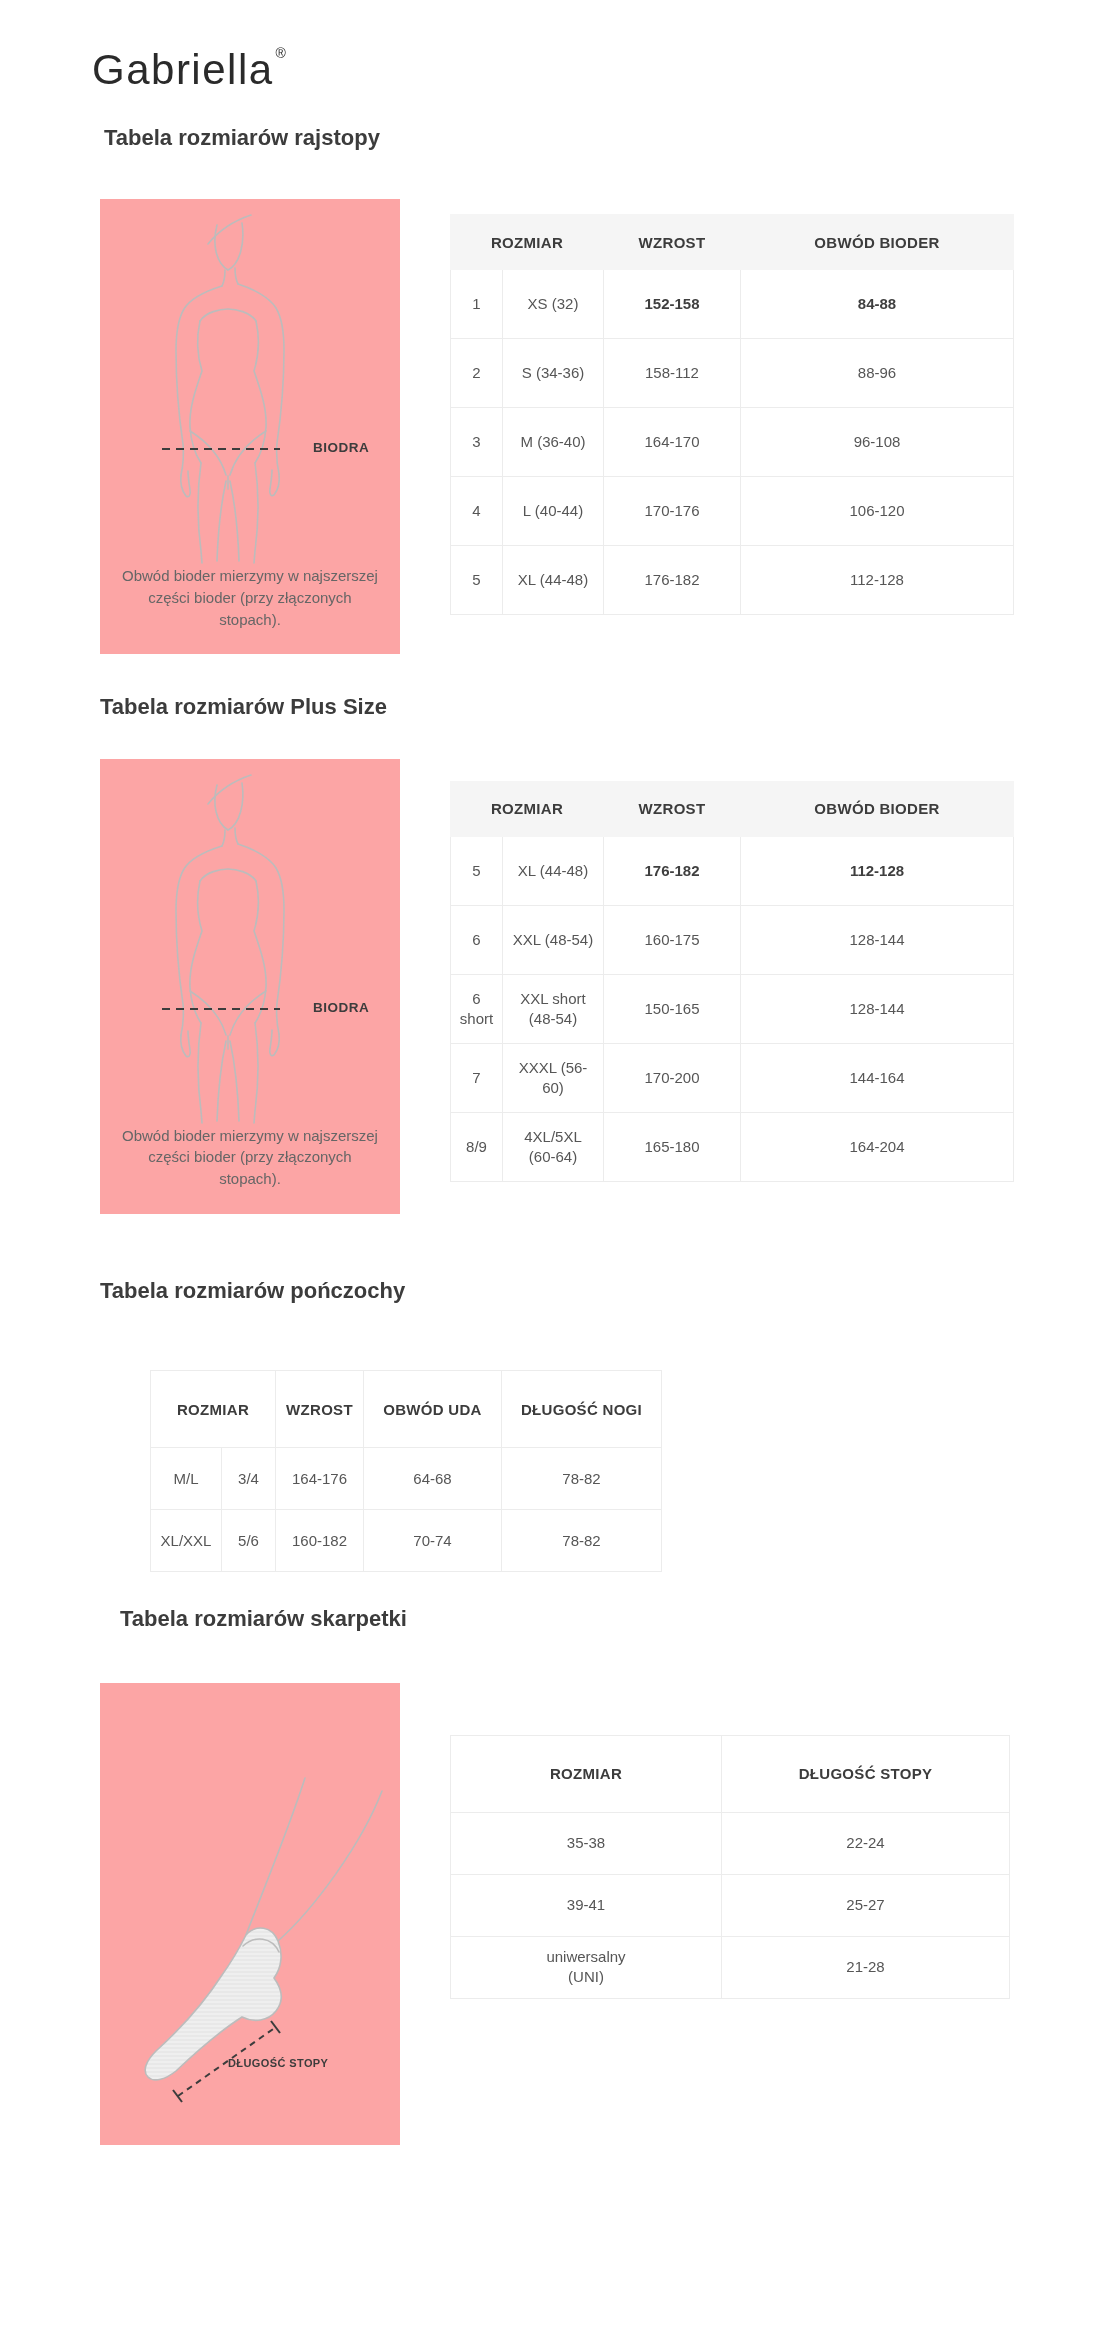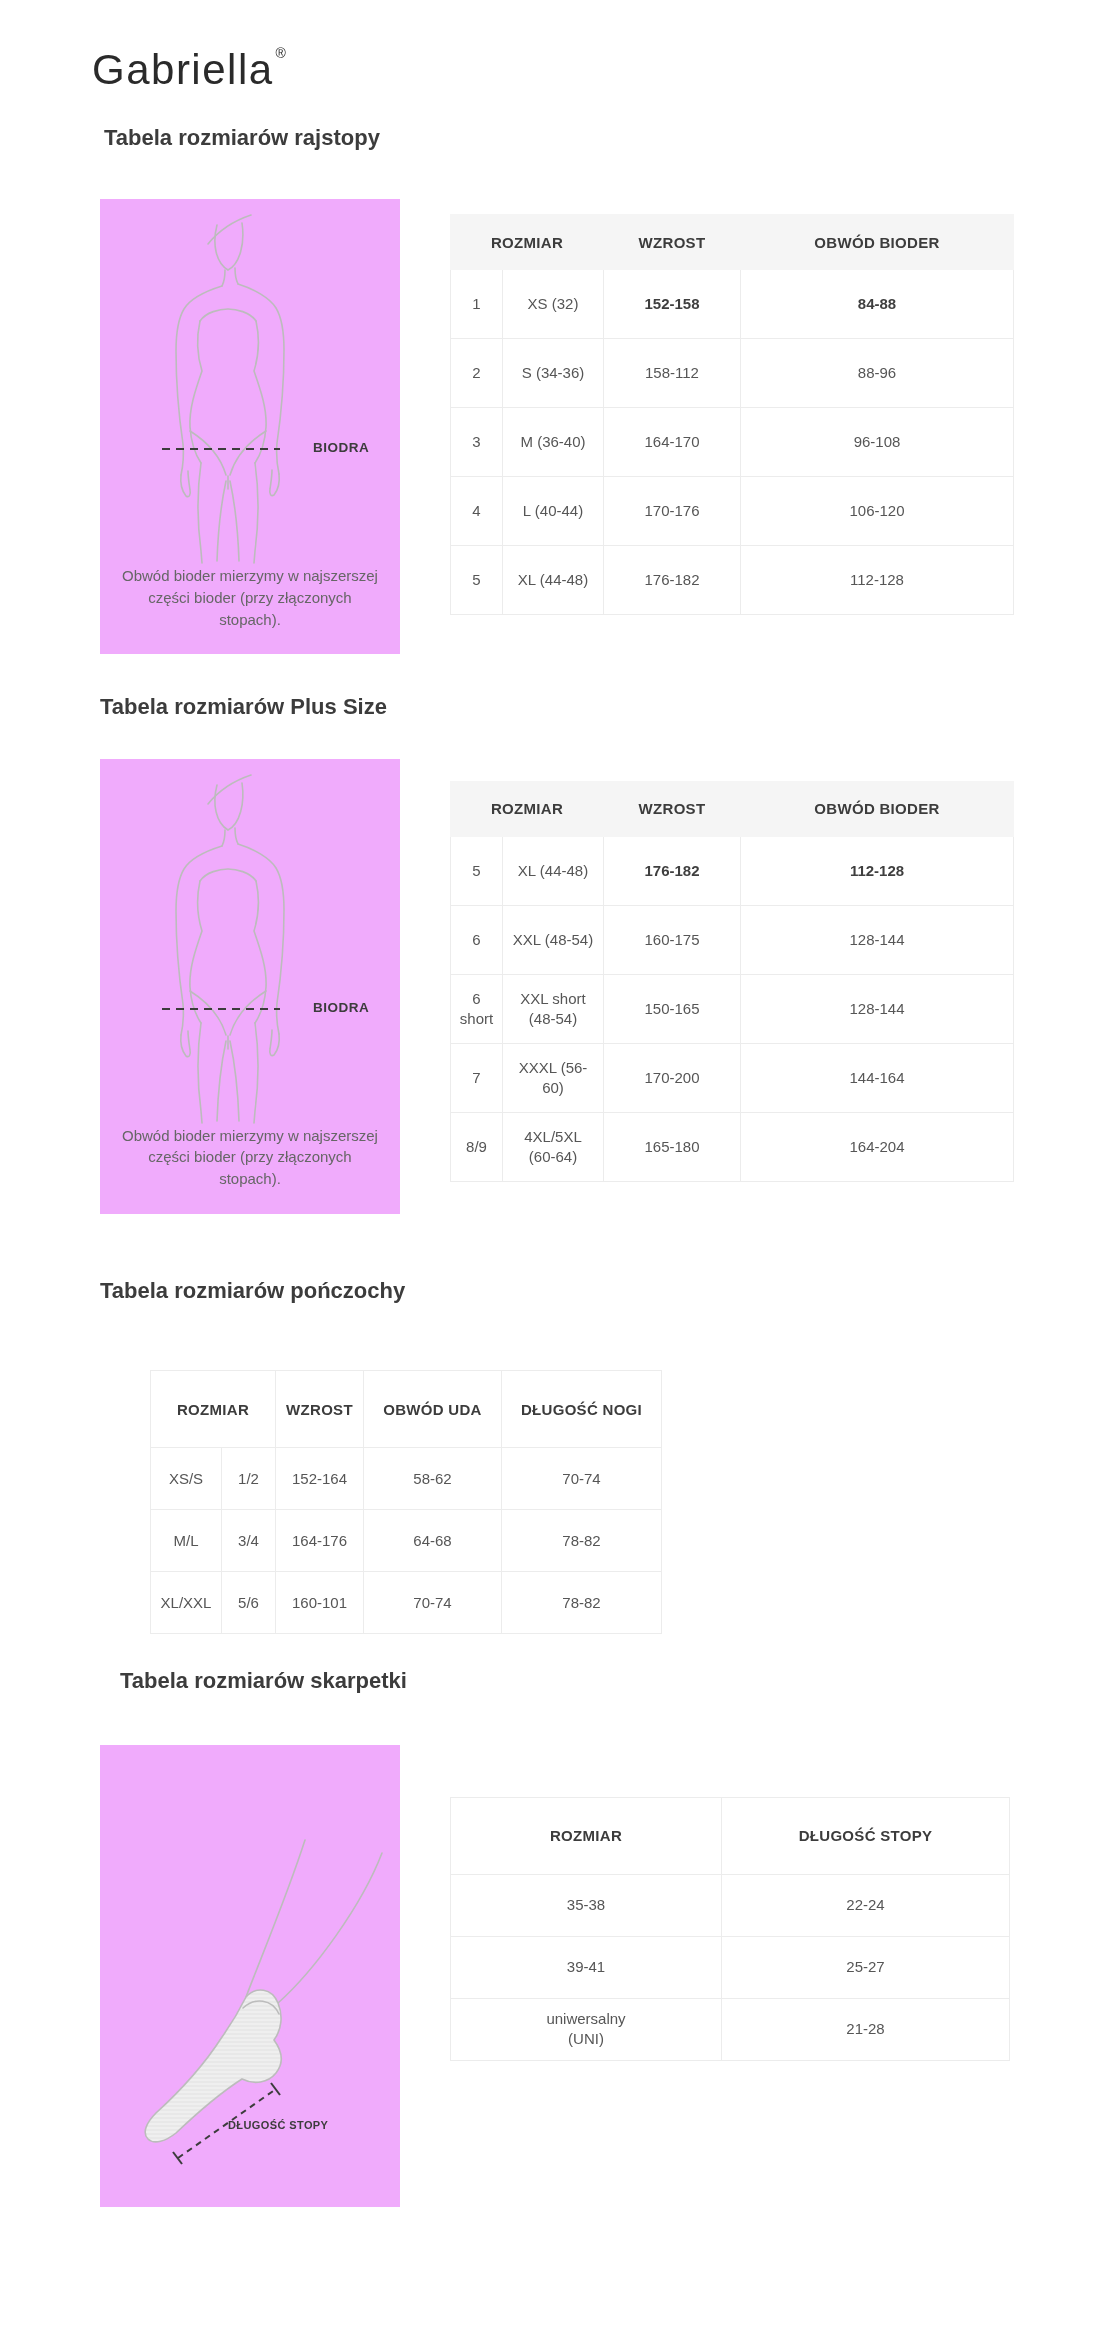--- a/index.html
+++ b/index.html
@@ -37,21 +37,21 @@
   .section-row{display:flex;align-items:flex-start;margin-left:100px;}
   .row-1{margin-top:48px;}
   .row-2{margin-top:38px;}
   .row-3{margin-top:31px;}
   .row-4{margin-top:50px;}
 
   
   .figure-box{
     position:relative;
     width:300px;
-    background:#f0abfc;
+    background:#fca5a5;
     flex:0 0 auto;
   }
   .fb-1,.fb-2{height:455px;}
   .fb-3{height:392px;}
   .fb-4{height:462px;}
   .figure-box svg{display:block;}
 
   .measure-label{
     position:absolute;
     font-size:13.5px;
@@ -292,37 +292,30 @@
         <thead>
           <tr>
             <th colspan="2">ROZMIAR</th>
             <th>WZROST</th>
             <th>OBWÓD UDA</th>
             <th>DŁUGOŚĆ NOGI</th>
           </tr>
         </thead>
         <tbody>
           <tr>
-            <td>XS/S</td>
-            <td>1/2</td>
-            <td>152-164</td>
-            <td>58-62</td>
-            <td>70-74</td>
-          </tr>
-          <tr>
             <td>M/L</td>
             <td>3/4</td>
             <td>164-176</td>
             <td>64-68</td>
             <td>78-82</td>
           </tr>
           <tr>
             <td>XL/XXL</td>
             <td>5/6</td>
-            <td>160-101</td>
+            <td>160-182</td>
             <td>70-74</td>
             <td>78-82</td>
           </tr>
         </tbody>
       </table>
     </div>
   </div>
 
   <h2 class="sec-heading h-skarpetki">Tabela rozmiarów skarpetki</h2>
   <div class="section-row row-4">

